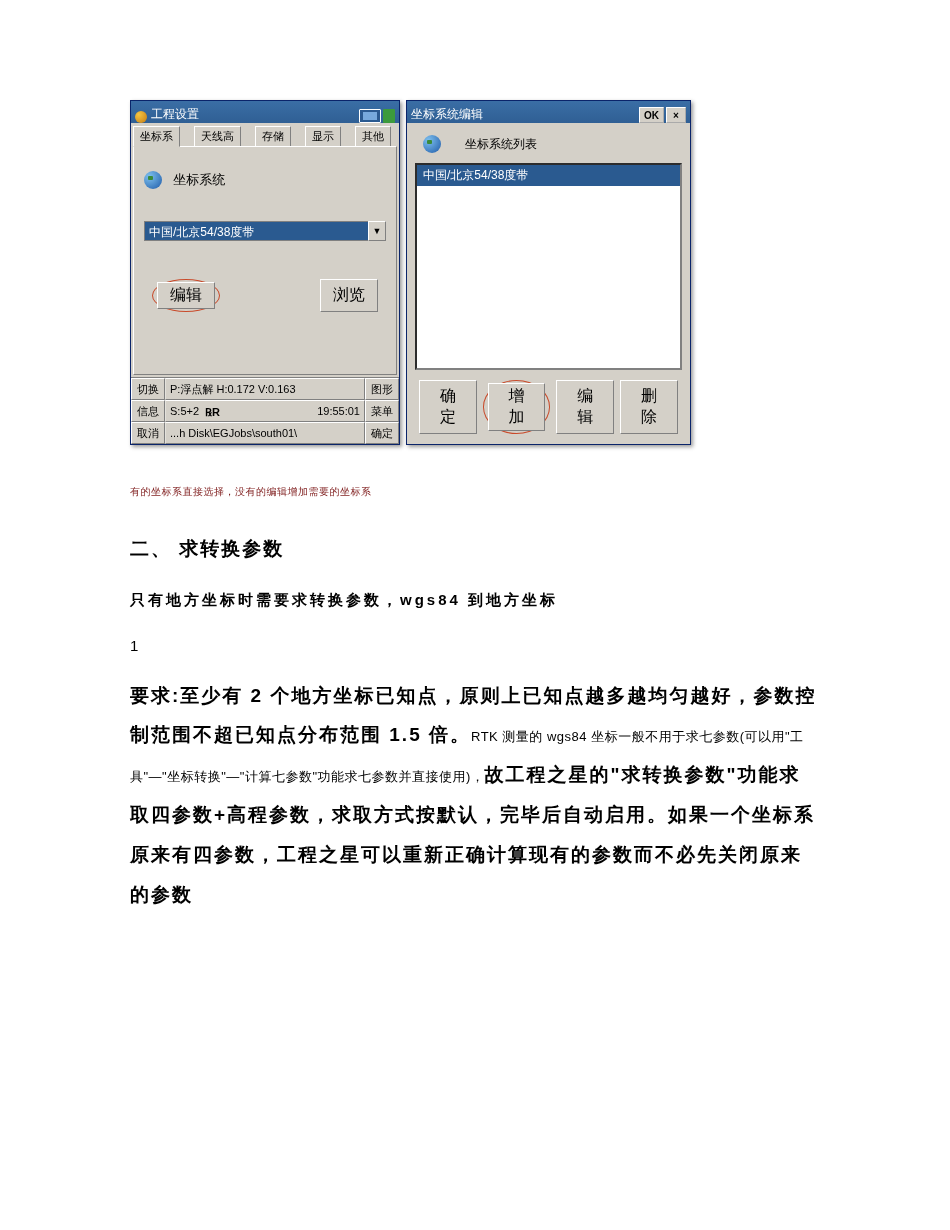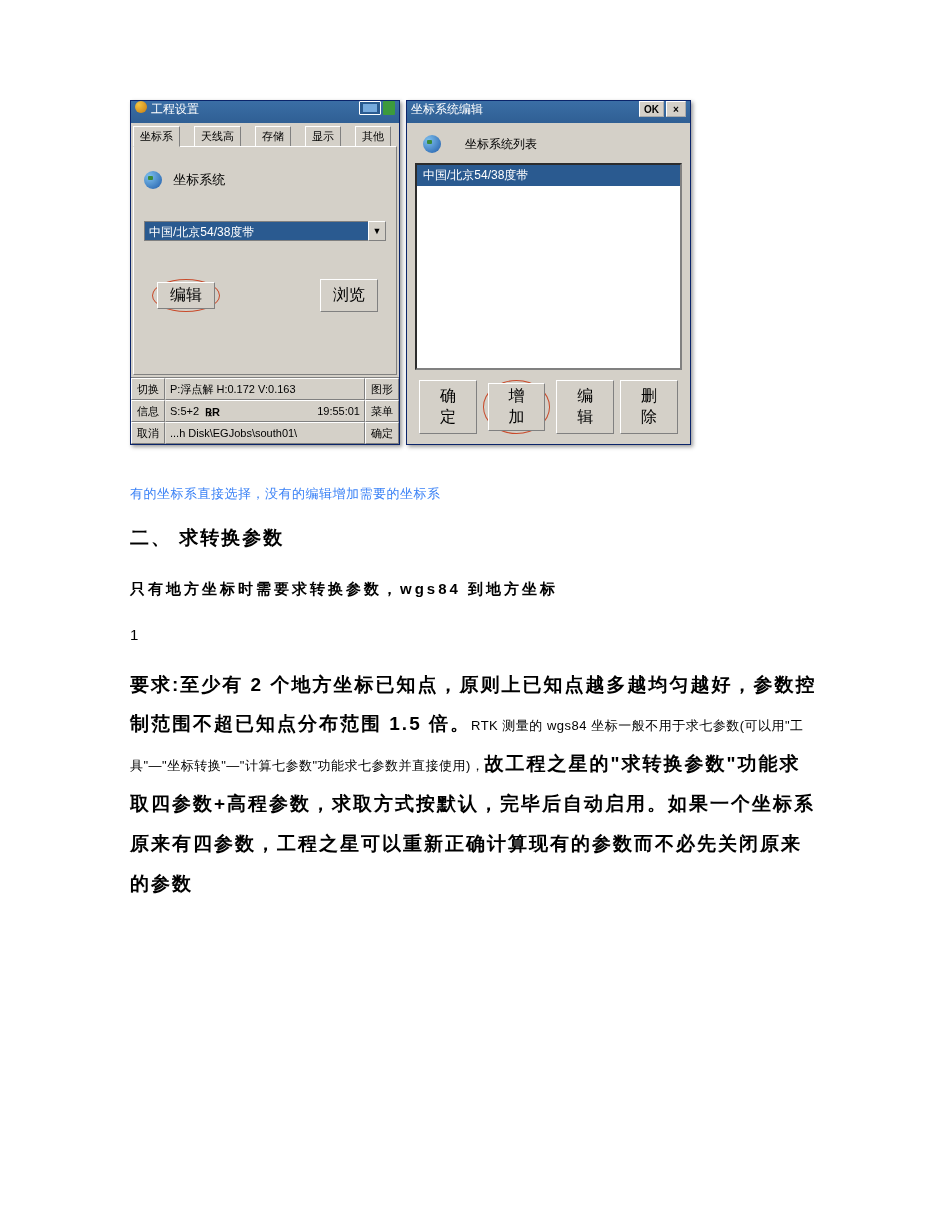--- a/index.html
+++ b/index.html
@@ -23,21 +23,21 @@
     font-family: SimSun, Tahoma, sans-serif;
     font-size: 12px;
     box-shadow: 2px 2px 4px rgba(0,0,0,.4);
   }
   .win-left { width: 270px; height: 345px; display: flex; flex-direction: column; }
   .win-right { width: 285px; height: 345px; display: flex; flex-direction: column; }
   .titlebar {
     background: linear-gradient(#3a6ea5,#2f5f94);
     color: #fff;
     display: flex;
-    align-items: flex-start;
+    align-items: flex-end;
     height: 22px;
     padding: 0 4px;
     font-size: 12px;
   }
   .titlebar .spacer { flex: 1; }
   .titlebar .tbtn {
     min-width: 20px; height: 16px;
     border: 1px solid #aaa;
     border-top-color: #fff;
     border-left-color: #fff;
@@ -212,23 +212,23 @@
     font-size: 12px;
   }
   .r-btn-row {
     display: flex;
     gap: 6px;
     padding: 10px 4px 2px 4px;
     justify-content: center;
   }
   
   .doc-small {
-    font-size: 13px;
-    color: #3b82f6;
-    margin-bottom: 22px;
+    font-size: 10px;
+    color: #7f1d1d;
+    margin-bottom: 37px;
     letter-spacing: 0.5px;
   }
   .doc-h {
     font-size: 19px;
     font-weight: bold;
     margin-bottom: 24px;
     letter-spacing: 2px;
   }
   .doc-strong-line {
     font-size: 15px;

